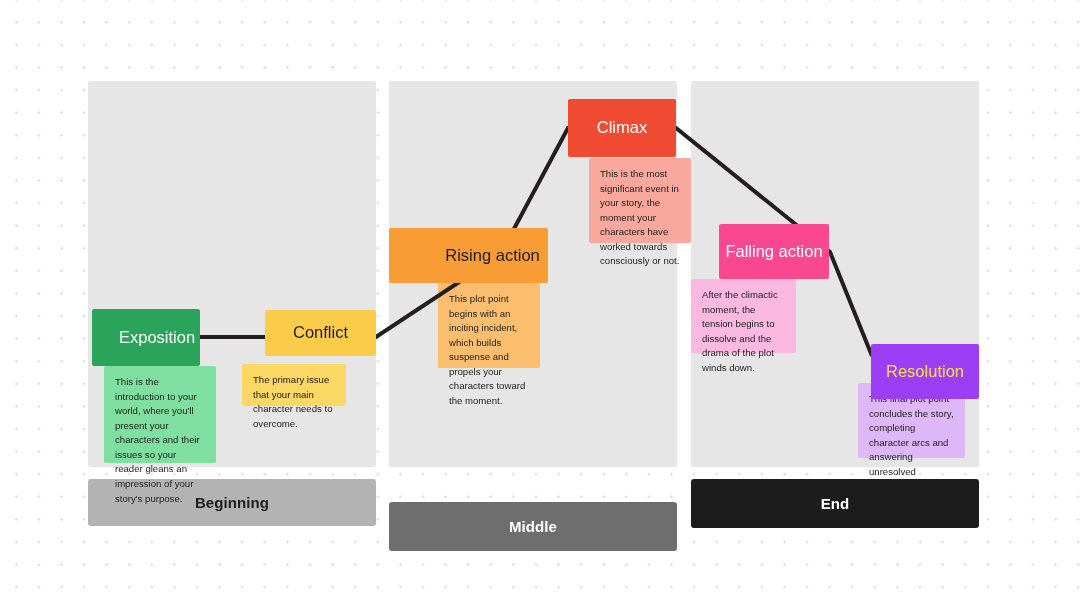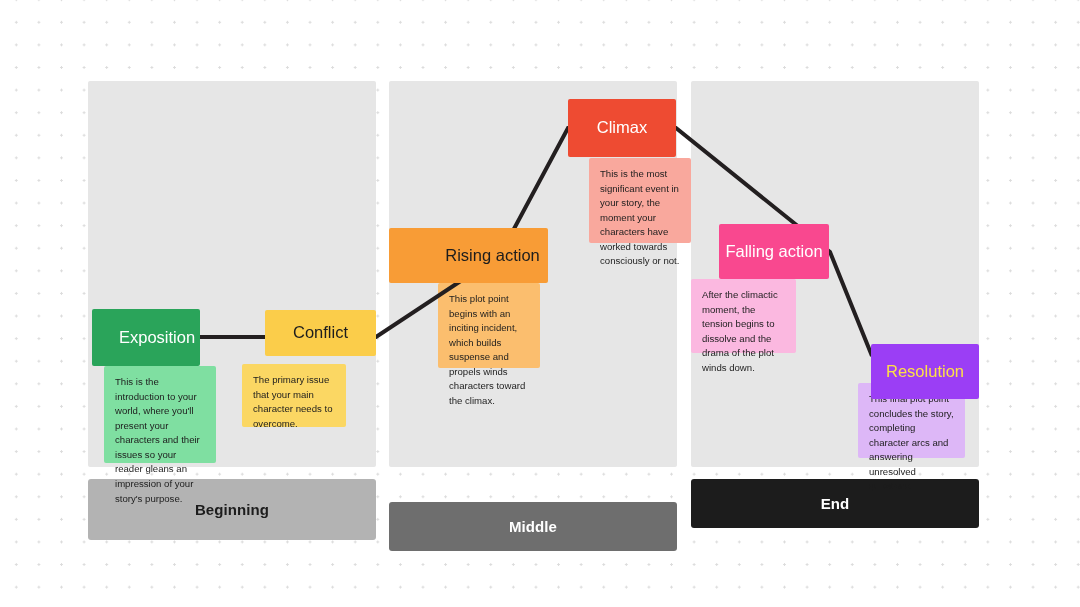--- a/index.html
+++ b/index.html
@@ -93,22 +93,22 @@
     <div class="panel" style="left: 389px; top: 81px; width: 288px; height: 386px; background: rgb(230, 230, 230);"></div>
     <div class="panel" style="left: 691px; top: 81px; width: 288px; height: 386px; background: rgb(230, 230, 230);"></div>
   </div>
 
   <svg id="arc" viewBox="0 0 1080 607">
       <polyline points="198,337 266,337 376,337 500,255 568,128 676,128 830,252 872,356" fill="none" stroke="#231f20" stroke-width="4" stroke-linecap="butt" stroke-linejoin="miter"></polyline>
     </svg>
 
   <div>
     <div class="note" style="left: 104px; top: 366px; width: 112px; height: 97px; background: rgb(127, 223, 161);"><span>This is the introduction to your world, where you'll present your characters and their issues so your reader gleans an impression of your story's purpose.</span></div>
-    <div class="note" style="left: 242px; top: 364px; width: 104px; height: 63px; background: rgb(251, 215, 99);"><span>The primary issue that your main character needs to overcome.</span></div>
-    <div class="note" style="left: 438px; top: 283px; width: 102px; height: 85px; background: rgb(251, 190, 110);"><span>This plot point begins with an inciting incident, which builds suspense and propels winds characters toward the climax.</span></div>
+    <div class="note" style="left: 242px; top: 364px; width: 104px; height: 42px; background: rgb(251, 215, 99);"><span>The primary issue that your main character needs to overcome.</span></div>
+    <div class="note" style="left: 438px; top: 283px; width: 102px; height: 85px; background: rgb(251, 190, 110);"><span>This plot point begins with an inciting incident, which builds suspense and propels your characters toward the moment.</span></div>
     <div class="note" style="left: 545px; top: 158px; width: 102px; height: 85px; background: rgb(249, 168, 157); margin-left: 44px;"><span>This is the most significant event in your story, the moment your characters have worked towards consciously or not.</span></div>
     <div class="note" style="left: 691px; top: 279px; width: 105px; height: 74px; background: rgb(251, 184, 224);"><span>After the climactic moment, the tension begins to dissolve and the drama of the plot winds down.</span></div>
     <div class="note" style="left: 858px; top: 383px; width: 107px; height: 75px; background: rgb(221, 183, 247);"><span>This final plot point concludes the story, completing character arcs and answering unresolved questions.</span></div>
   </div>
 
   <div>
     <div class="stage align-left" style="left: 92px; top: 309px; width: 108px; height: 57px; background: rgb(42, 164, 90); color: rgb(255, 255, 255);">
         <span class="stage-label">Exposition</span>
       </div>
     <div class="stage align-center" style="left: 265px; top: 310px; width: 111px; height: 46px; background: rgb(251, 205, 74); color: rgb(29, 29, 29);">
@@ -122,21 +122,21 @@
       </div>
     <div class="stage align-center" style="left: 719px; top: 224px; width: 110px; height: 55px; background: rgb(249, 72, 143); color: rgb(255, 255, 255);">
         <span class="stage-label">Falling action</span>
       </div>
     <div class="stage align-center" style="left: 871px; top: 344px; width: 108px; height: 55px; background: rgb(155, 62, 245); color: #fde047;">
         <span class="stage-label">Resolution</span>
       </div>
   </div>
 
   <div>
-    <div class="act-bar" style="left: 88px; top: 479px; width: 288px; height: 61px; background: rgb(179, 179, 179); color: rgb(29, 29, 29);">
+    <div class="act-bar" style="left: 88px; top: 479px; width: 288px; height: 47px; background: rgb(179, 179, 179); color: rgb(29, 29, 29);">
         <span>Beginning</span>
       </div>
     <div class="act-bar" style="left: 389px; top: 502px; width: 288px; height: 49px; background: rgb(110, 110, 110); color: rgb(255, 255, 255);">
         <span>Middle</span>
       </div>
     <div class="act-bar" style="left: 691px; top: 479px; width: 288px; height: 49px; background: rgb(28, 28, 28); color: rgb(255, 255, 255);">
         <span>End</span>
       </div>
   </div>
 

